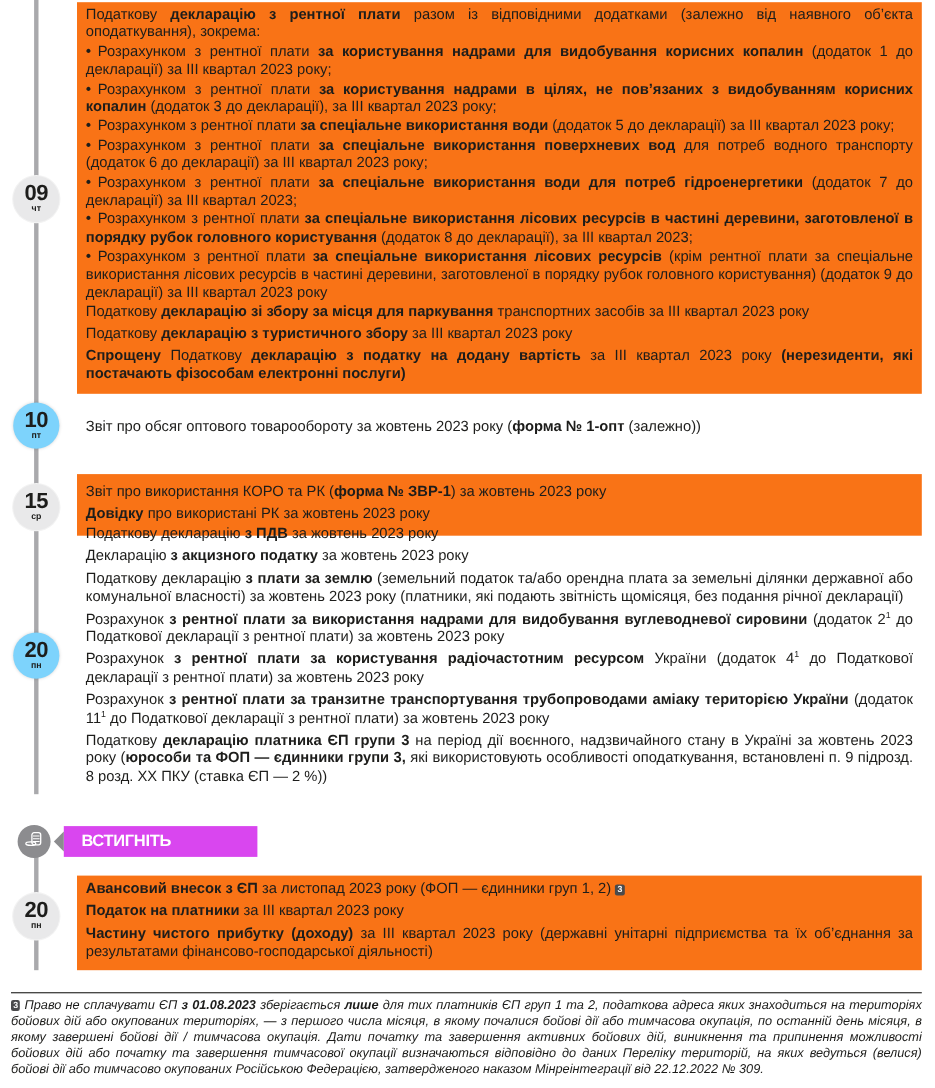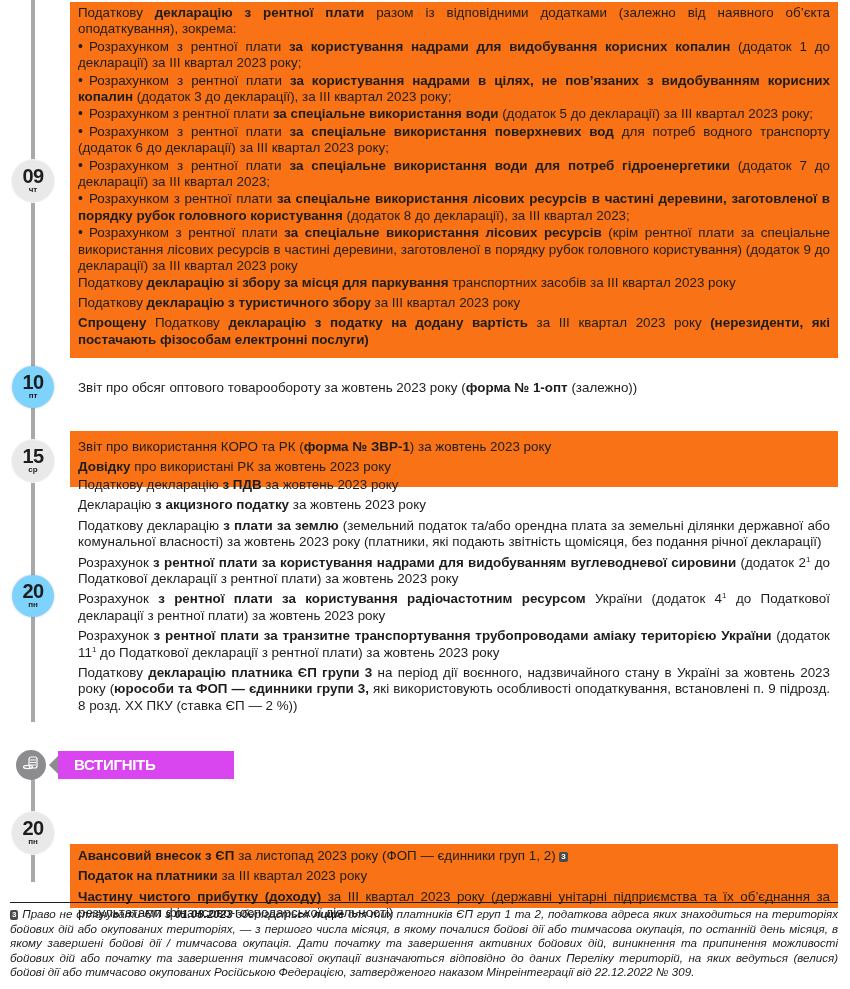--- a/index.html
+++ b/index.html
@@ -78,21 +78,21 @@
   </div>
 
 <div class="day-badge white" style="top:575px;">
   <span class="day-num">20</span>
   <span class="day-wd">пн</span>
 </div>
 <div class="block" style="top:474px;">
     <div class="para"><span>Податкову декларацію </span><span class="b">з ПДВ</span><span> за жовтень 2023 року</span></div>
     <div class="para"><span>Декларацію </span><span class="b">з акцизного податку</span><span> за жовтень 2023 року</span></div>
     <div class="para"><span>Податкову декларацію </span><span class="b">з плати за землю</span><span> (земельний податок та/або орендна плата за земельні ділянки державної або комунальної власності) за жовтень 2023 року (платники, які подають звітність щомісяця, без подання річної декларації)</span></div>
-    <div class="para"><span>Розрахунок </span><span class="b">з рентної плати за користування надрами для видобуванням вуглеводневої сировини</span><span> (додаток 2</span><span class="sup">1</span><span> до Податкової декларації з рентної плати) за жовтень 2023 року</span></div>
+    <div class="para"><span>Розрахунок </span><span class="b">з рентної плати за використання надрами для видобування вуглеводневої сировини</span><span> (додаток 2</span><span class="sup">1</span><span> до Податкової декларації з рентної плати) за жовтень 2023 року</span></div>
     <div class="para"><span>Розрахунок </span><span class="b">з рентної плати за користування радіочастотним ресурсом</span><span> України (додаток 4</span><span class="sup">1</span><span> до Податкової декларації з рентної плати) за жовтень 2023 року</span></div>
     <div class="para"><span>Розрахунок </span><span class="b">з рентної плати за транзитне транспортування трубопроводами аміаку територією України</span><span> (додаток 11</span><span class="sup">1</span><span> до Податкової декларації з рентної плати) за жовтень 2023 року</span></div>
     <div class="para"><span>Податкову </span><span class="b">декларацію платника ЄП групи 3</span><span> на період дії воєнного, надзвичайного стану в Україні за жовтень 2023 року (</span><span class="b">юрособи та ФОП — єдинники групи 3,</span><span> які використовують особливості оподаткування, встановлені п. 9 підрозд. 8 розд. XX ПКУ (ставка ЄП — 2 %))</span></div>
   </div>
 
 <div class="pay-icon-circle">
   <span>
     <svg width="18" height="18" viewBox="0 0 18 18">
       <ellipse cx="6" cy="13" rx="4.5" ry="1.6" fill="none" stroke="#ffffff" stroke-width="1.2"></ellipse>
       <rect x="7" y="3" width="8" height="11" rx="2" fill="none" stroke="#ffffff" stroke-width="1.2"></rect>
@@ -101,19 +101,19 @@
       <line x1="8" y1="11" x2="14" y2="11" stroke="#ffffff" stroke-width="1"></line>
     </svg>
   </span>
 </div>
 <div class="pay-banner">ВСТИГНІТЬ СПЛАТИТИ</div>
 
 <div class="day-badge" style="top:812px;">
   <span class="day-num">20</span>
   <span class="day-wd">пн</span>
 </div>
-<div class="block grey" style="top:796px; height:64px; padding-top:4px;margin-top:48px;">
+<div class="block grey" style="top:796px; height:86px; padding-top:4px;">
     <div class="para"><span class="b">Авансовий внесок з ЄП</span><span> за листопад 2023 року (ФОП — єдинники груп 1, 2) </span><span class="footnote-mark">3</span></div>
     <div class="para"><span class="b">Податок на платники</span><span> за III квартал 2023 року</span></div>
     <div class="para"><span class="b">Частину чистого прибутку (доходу)</span><span> за III квартал 2023 року (державні унітарні підприємства та їх об’єднання за результатами фінансово-господарської діяльності)</span></div>
   </div>
 
 <div class="footnote"><span class="footnote-mark">3</span><span> Право не сплачувати ЄП </span><span class="b">з 01.08.2023</span><span> зберігається </span><span class="b">лише</span><span> для тих платників ЄП груп 1 та 2, податкова адреса яких знаходиться на територіях бойових дій або окупованих територіях, — з першого числа місяця, в якому почалися бойові дії або тимчасова окупація, по останній день місяця, в якому завершені бойові дії / тимчасова окупація. Дати початку та завершення активних бойових дій, виникнення та припинення можливості бойових дій або початку та завершення тимчасової окупації визначаються відповідно до даних Переліку територій, на яких ведуться (велися) бойові дії або тимчасово окупованих Російською Федерацією, затвердженого наказом Мінреінтеграції від 22.12.2022 № 309.</span></div>
 
 </body></html>

